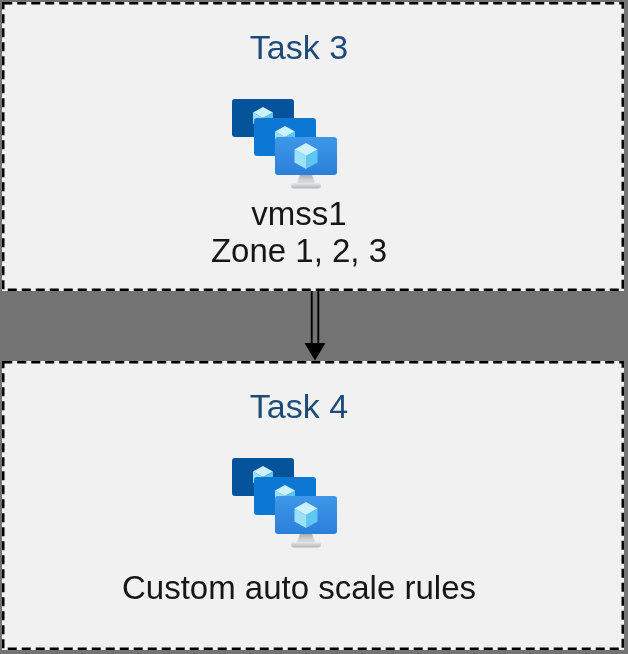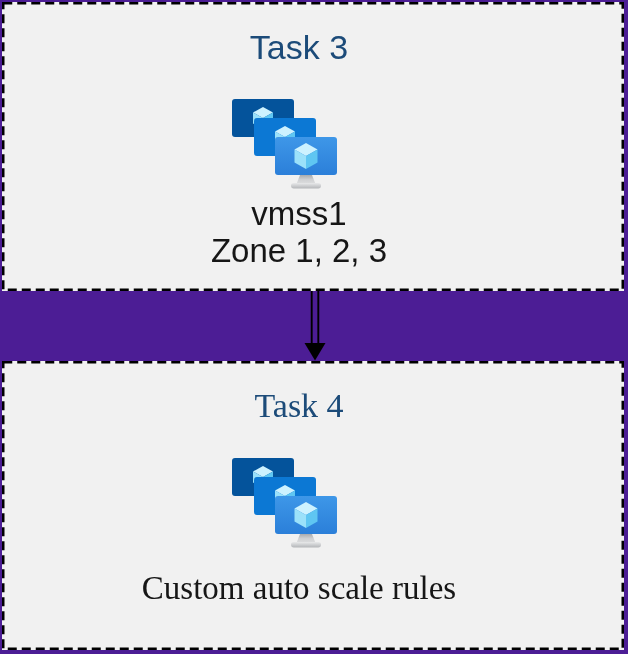--- a/index.html
+++ b/index.html
@@ -1,38 +1,38 @@
 <!DOCTYPE html>
 <html><head>
 <meta charset="utf-8">
 <style>
   html, body { margin: 0; padding: 0; background: #ffffff; }
   .canvas {
     position: relative;
     width: 628px;
     height: 654px;
-    background: #4c1d95;
+    background: #737373;
     font-family: "Liberation Sans", sans-serif;
     overflow: hidden;
   }
   .task-box {
     position: absolute;
     left: 2px;
     width: 622px;
     height: 289px;
     background: #f1f1f1;
   }
   .task-box .border-svg {
     position: absolute;
     left: 0; top: 0;
     width: 100%; height: 100%;
     display: block;
   }
   .box-task3 { top: 2px; }
-  .box-task4 { top: 361px; font-family: Liberation Serif, serif; }
+  .box-task4 { top: 361px; }
 
   .task-title {
     position: absolute;
     top: 23px;
     left: 0;
     width: 100%;
     text-align: center;
     transform: translateX(-14px);
     font-size: 34px;
     line-height: 44px;

